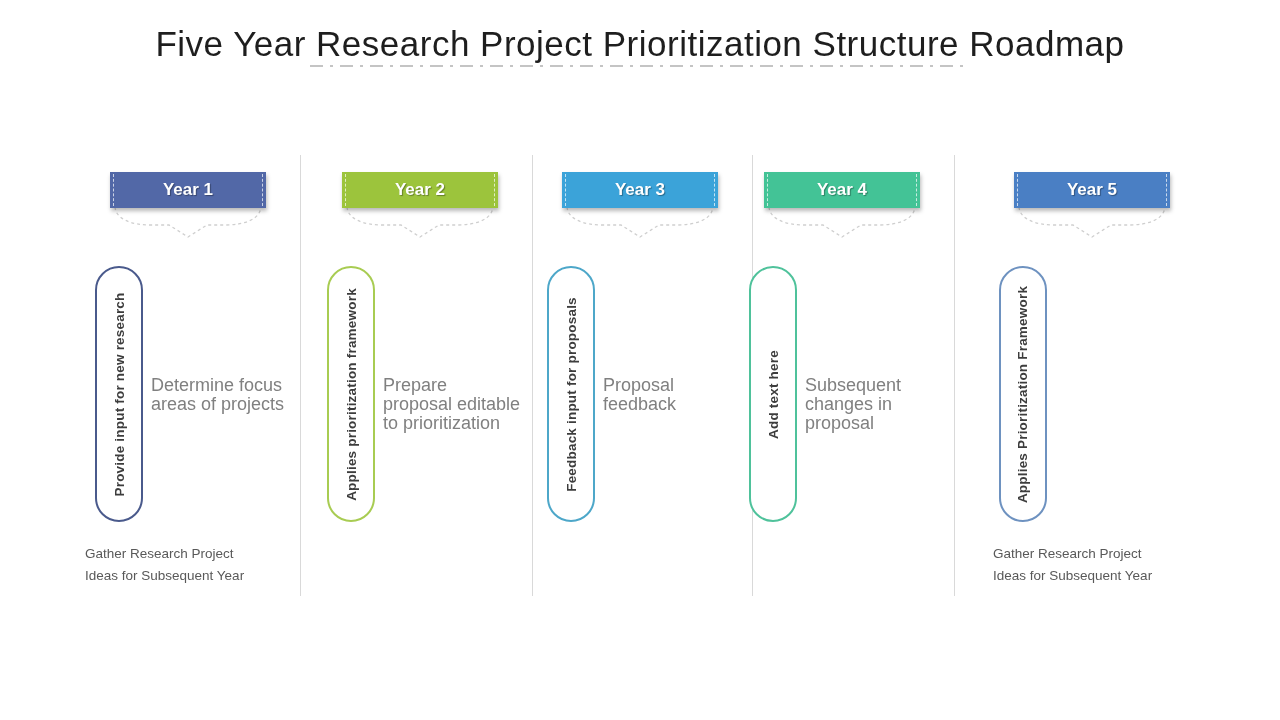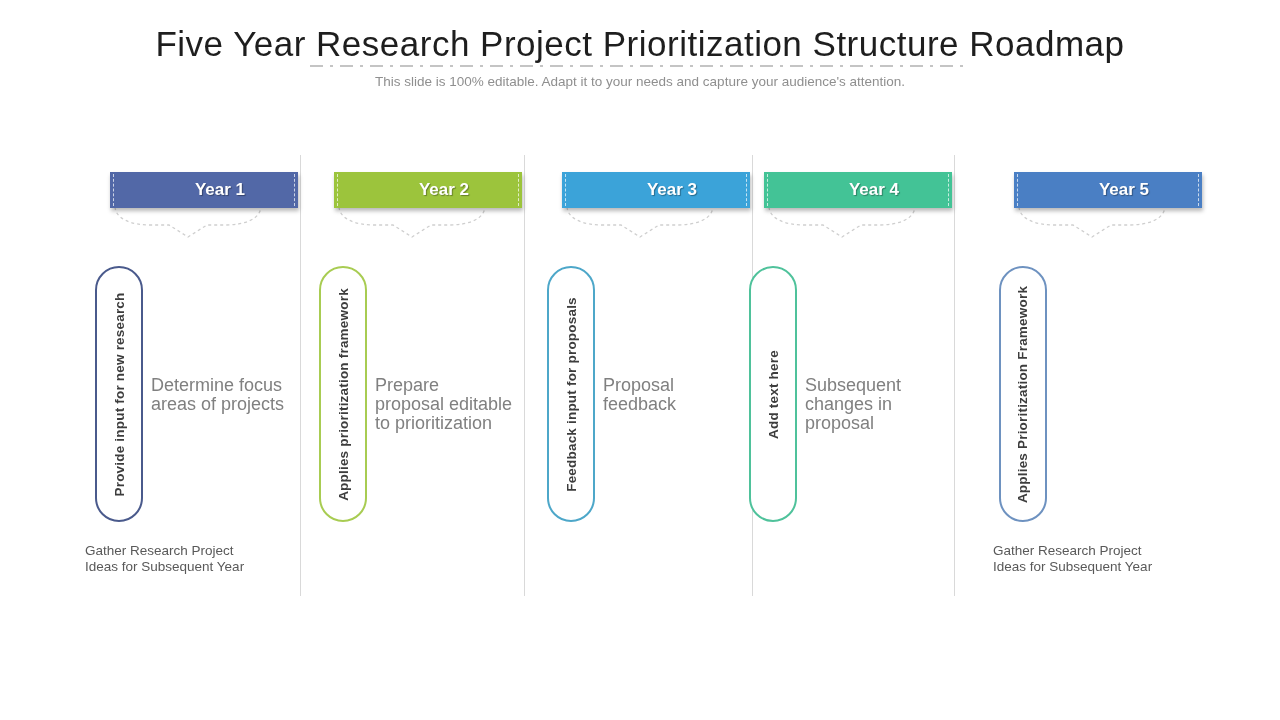--- a/index.html
+++ b/index.html
@@ -11,28 +11,27 @@
     position:absolute;top:24px;left:0;width:100%;text-align:center;
     font-size:35px;font-weight:400;color:#1e1e1e;letter-spacing:.5px;white-space:nowrap;
   }
   .dash-line{position:absolute;top:63px;left:310px;width:660px;height:6px;}
   .subtitle{
     position:absolute;top:74px;left:0;width:100%;text-align:center;
     font-size:13.5px;color:#8f8f8f;
   }
   .columns{position:absolute;top:155px;left:75px;width:1130px;height:459px;}
   .column{position:absolute;top:0;width:226px;height:459px;}
-  .col-0{left:0;} .col-1{left:224px;text-decoration:underline;} .col-2{left:452px;} .col-3{left:654px;} .col-4{left:904px;}
+  .col-0{left:0;} .col-1{left:232px;text-decoration:underline;} .col-2{left:452px;} .col-3{left:654px;} .col-4{left:904px;}
   .divider{position:absolute;top:0;right:0;width:1px;height:459px;background:#d9d9d9;}
   .ribbon-svg{position:absolute;top:51px;left:32px;z-index:1;}
   .banner{
     position:absolute;top:17px;left:35px;width:156px;height:36px;z-index:2;
     background:var(--banner);display:flex;align-items:center;justify-content:center;
     box-shadow:1px 3px 4px rgba(0,0,0,.28);
-    padding-left:32px;
   }
   .banner::after{
     content:"";position:absolute;top:2px;left:3px;right:3px;bottom:2px;
     border-left:1px dashed rgba(255,255,255,.7);
     border-right:1px dashed rgba(255,255,255,.7);
   }
   .banner-label{
     font-size:17px;font-weight:bold;color:#ffffff;
     text-shadow:1px 1px 1px rgba(0,0,0,.35);
   }
@@ -44,37 +43,36 @@
   .pill-label{
     transform:rotate(-90deg);white-space:nowrap;
     font-size:13.5px;font-weight:bold;color:#3d3d3d;letter-spacing:.2px;
   }
   .description{
     position:absolute;left:76px;top:221px;width:138px;
     font-size:18px;line-height:19px;color:#808080;
   }
   .note{
     position:absolute;left:10px;top:388px;width:170px;
-    font-size:13.5px;line-height:16px;color:#595959;
+    font-size:13.5px;line-height:22px;color:#595959;
   }
   .col-4 .note{left:14px;}
   .arrow-svg{position:absolute;top:595px;left:0;}
 </style>
 </head>
 <body>
 
 <div class="slide">
 
   <div class="title">Five Year Research Project Prioritization Structure Roadmap</div>
 
   <svg class="dash-line" width="660" height="6">
     <line x1="0" y1="3" x2="660" y2="3" stroke="#c4c4c4" stroke-width="2" stroke-dasharray="13 7 3 7"></line>
   </svg>
 
-  <div class="subtitle">This slide is 100% editable. Adapt it to your needs and capture your audience's attention.</div>
 
   <div class="columns">
 
     <div class="column col-0" style="--banner: #5268a7; --pill: #4a5a8c;">
       <svg class="ribbon-svg" width="162" height="36">
         <path d="M8,1 C9,13 24,19 44,19 L62,19 L81,31 L100,19 L118,19 C138,19 153,13 154,1" fill="#ffffff" stroke="#cfcfcf" stroke-width="1.3" stroke-dasharray="3 3"></path>
       </svg>
       <div class="banner">
         <span class="banner-label">Year 1</span>
       </div>

